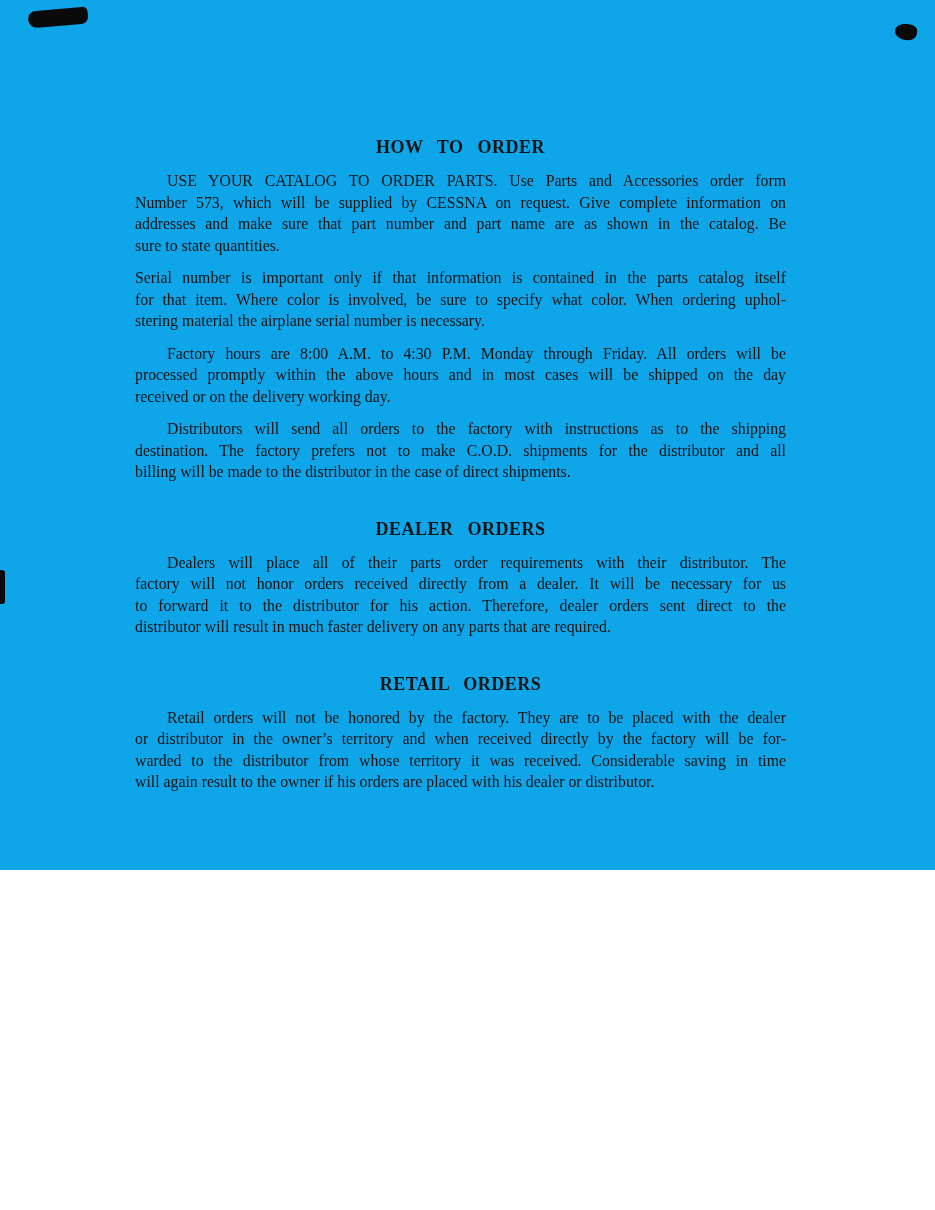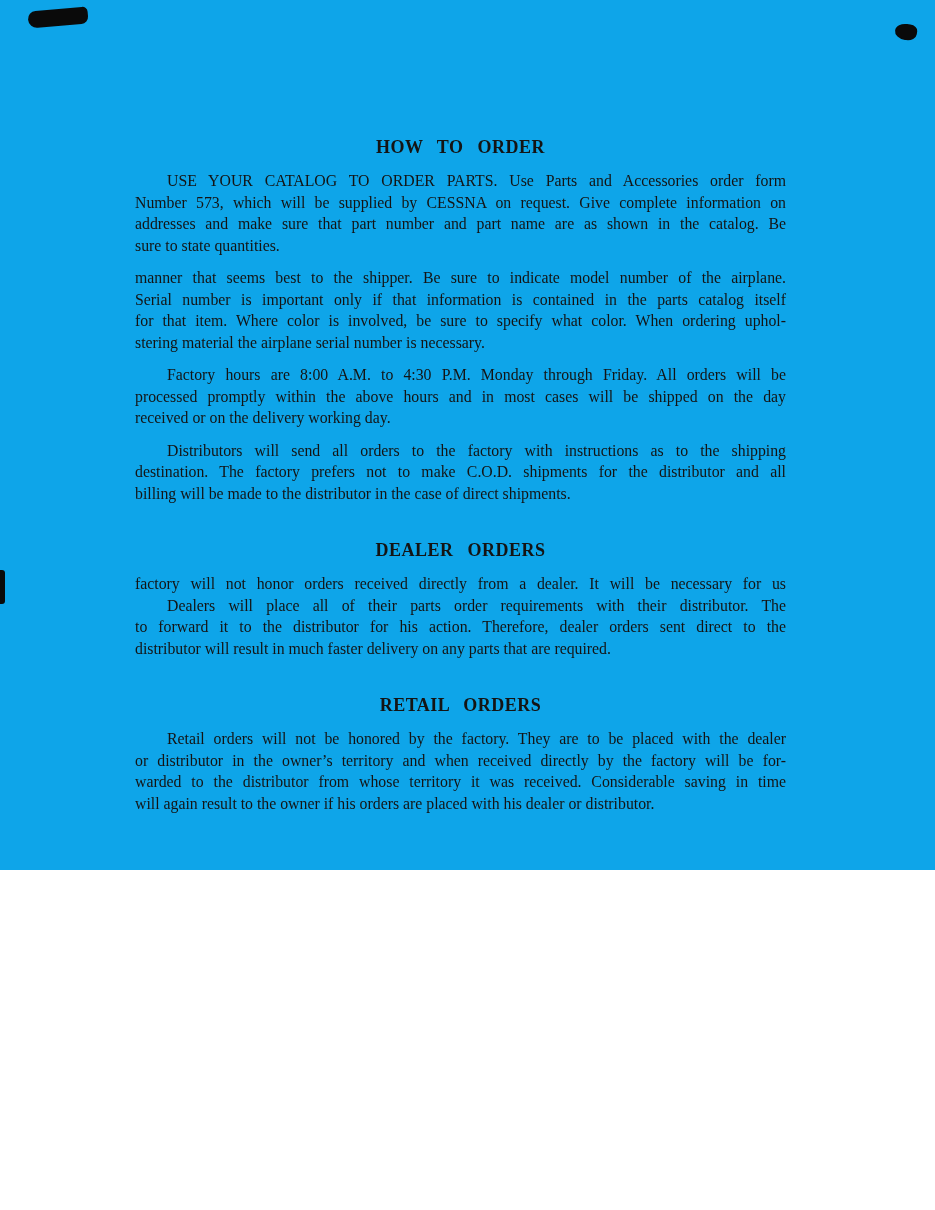--- a/index.html
+++ b/index.html
@@ -79,39 +79,38 @@
   <div class="content">
     <div class="doc-title">HOW TO ORDER</div>
     <div>
         <div class="paragraph">
           <div class="line first">USE YOUR CATALOG TO ORDER PARTS. Use Parts and Accessories order form</div>
           <div class="line">Number 573, which will be supplied by CESSNA on request. Give complete information on</div>
           <div class="line">addresses and make sure that part number and part name are as shown in the catalog. Be</div>
           <div class="line last">sure to state quantities.</div>
         </div>
         <div class="paragraph">
-          <div class="line">manner that seems best to the shipper. Be sure to indicate model number of the airplane.</div>
           <div class="line">Serial number is important only if that information is contained in the parts catalog itself</div>
           <div class="line">for that item. Where color is involved, be sure to specify what color. When ordering uphol-</div>
           <div class="line last">stering material the airplane serial number is necessary.</div>
         </div>
         <div class="paragraph">
           <div class="line first">Factory hours are 8:00 A.M. to 4:30 P.M. Monday through Friday. All orders will be</div>
           <div class="line">processed promptly within the above hours and in most cases will be shipped on the day</div>
           <div class="line last">received or on the delivery working day.</div>
         </div>
         <div class="paragraph">
           <div class="line first">Distributors will send all orders to the factory with instructions as to the shipping</div>
           <div class="line">destination. The factory prefers not to make C.O.D. shipments for the distributor and all</div>
           <div class="line last">billing will be made to the distributor in the case of direct shipments.</div>
         </div>
         <div class="section-heading">DEALER ORDERS</div>
         <div class="paragraph">
+          <div class="line first">Dealers will place all of their parts order requirements with their distributor. The</div>
           <div class="line">factory will not honor orders received directly from a dealer. It will be necessary for us</div>
-          <div class="line first">Dealers will place all of their parts order requirements with their distributor. The</div>
           <div class="line">to forward it to the distributor for his action. Therefore, dealer orders sent direct to the</div>
           <div class="line last">distributor will result in much faster delivery on any parts that are required.</div>
         </div>
         <div class="section-heading">RETAIL ORDERS</div>
         <div class="paragraph">
           <div class="line first">Retail orders will not be honored by the factory. They are to be placed with the dealer</div>
           <div class="line">or distributor in the owner’s territory and when received directly by the factory will be for-</div>
           <div class="line">warded to the distributor from whose territory it was received. Considerable saving in time</div>
           <div class="line last">will again result to the owner if his orders are placed with his dealer or distributor.</div>
         </div>

